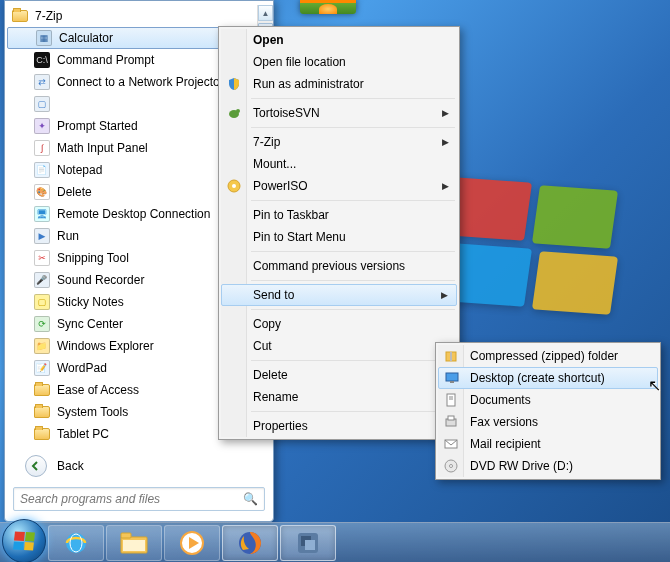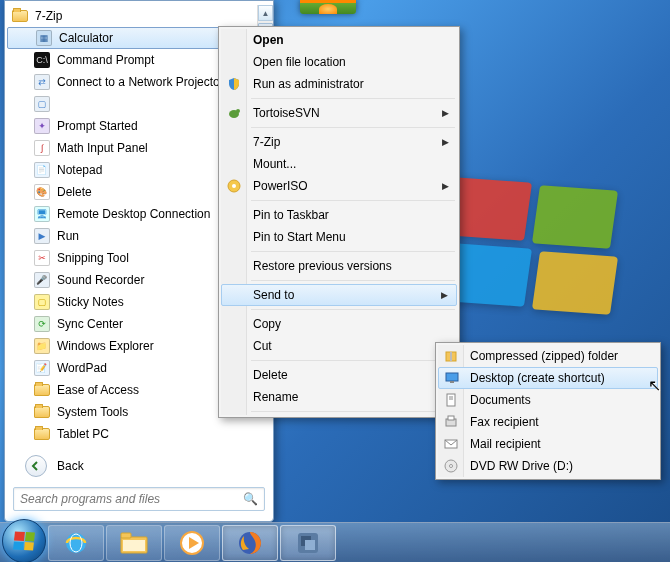--- a/index.html
+++ b/index.html
@@ -257,21 +257,21 @@
     </div>
     <div class="ctx-sep"></div>
     <div class="ctx-item">
       <span>Pin to Taskbar</span>
     </div>
     <div class="ctx-item">
       <span>Pin to Start Menu</span>
     </div>
     <div class="ctx-sep"></div>
     <div class="ctx-item">
-      <span>Restore previous versions</span>
+      <span>Command previous versions</span>
     </div>
     <div class="ctx-sep"></div>
     <div class="ctx-item hover">
       <span>Send to</span>
       <span class="arrow">▶</span>
     </div>
     <div class="ctx-sep"></div>
     <div class="ctx-item">
       <span>Copy</span>
     </div>
@@ -279,20 +279,23 @@
       <span>Cut</span>
     </div>
     <div class="ctx-sep"></div>
     <div class="ctx-item">
       <span>Delete</span>
     </div>
     <div class="ctx-item">
       <span>Rename</span>
     </div>
     <div class="ctx-sep"></div>
+    <div class="ctx-item">
+      <span>Properties</span>
+    </div>
   </div>
 
 <div class="ctx" id="ctx2" style="left:435px; top:342px; width:226px;">
   <div class="iconcol"></div>
 <div class="ctx-item">
       <span class="m-ico">
         <svg width="14" height="14" viewBox="0 0 14 14">
           <rect x="2" y="3" width="10" height="9" fill="#f4c55a" stroke="#d6a52f"></rect>
           <rect x="6" y="3" width="2" height="9" fill="#bbb"></rect>
         </svg>
@@ -318,21 +321,21 @@
       </span>
       <span>Documents</span>
     </div>
     <div class="ctx-item">
       <span class="m-ico">
         <svg width="14" height="14" viewBox="0 0 14 14">
           <rect x="2" y="4" width="10" height="7" fill="#ddd" stroke="#888"></rect>
           <rect x="4" y="1" width="6" height="4" fill="#fff" stroke="#888"></rect>
         </svg>
       </span>
-      <span>Fax recipient</span>
+      <span>Fax versions</span>
     </div>
     <div class="ctx-item">
       <span class="m-ico">
         <svg width="14" height="14" viewBox="0 0 14 14">
           <rect x="1" y="3" width="12" height="8" fill="#fff" stroke="#888"></rect>
           <path d="M1 3 L7 8 L13 3" stroke="#888" fill="none"></path>
         </svg>
       </span>
       <span>Mail recipient</span>
     </div>

